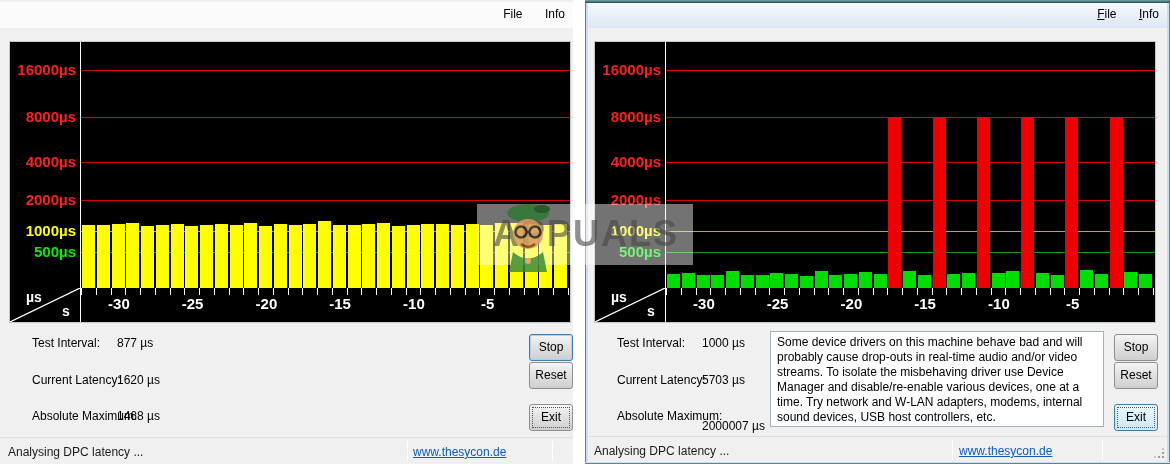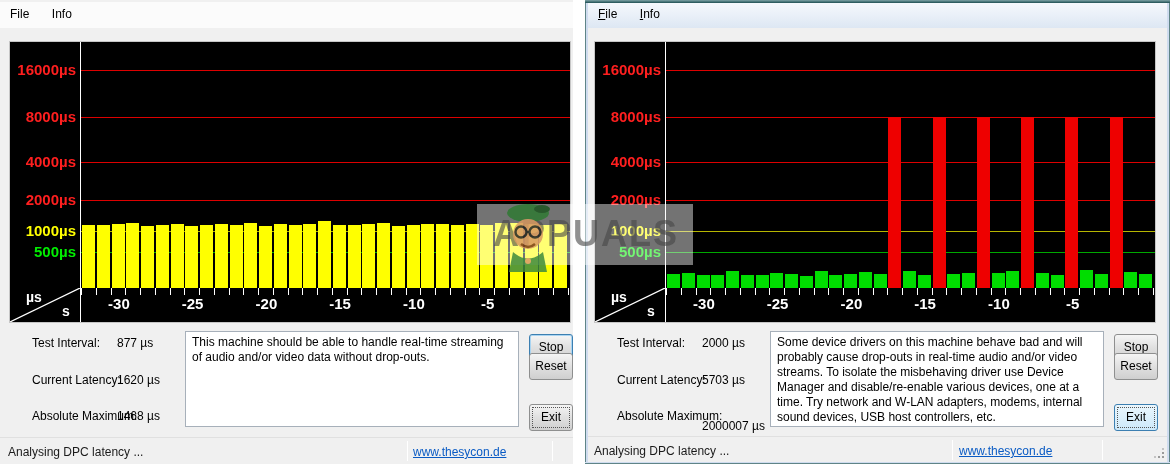--- a/index.html
+++ b/index.html
@@ -10,42 +10,42 @@
   .wa { left: 0; width: 573px; }
   .wb { left: 585px; width: 585px; background: #f0f0f0; }
 
   
   .edge { position: absolute; pointer-events: none; z-index: 30; }
   .edge-top    { left:0; right:0; top:0; height:3px; background: linear-gradient(#7fa3a6, #1d4f53); }
   .edge-left   { left:0; top:3px; bottom:0; width:3px; background:#cfdcef; border-left:1px solid #5f8487; }
   .edge-right  { right:0; top:3px; bottom:0; width:3px; background:#cfdcef; border-right:1px solid #5f8487; }
   .edge-bottom { left:0; right:0; bottom:0; height:2px; background:#cfdcef; border-bottom:1px solid #5f8487; }
 
-  .menubar { position: absolute; left: 0; right: 0; top: 2px; height: 26px; }
+  .menubar { position: absolute; left: 0; right: 0; top: 2px; height: 26px; text-align: right; }
   .wa .menubar { background: #fbfbfb; }
   .wb .menubar { left: 3px; right: 3px; background: linear-gradient(#f6f9fd, #dde7f3); }
   .menu-item { display: inline-block; padding: 5px 8px; margin-left: 2px; font-size: 12px; color: #000; cursor: default; }
   .wb .menu-item::first-letter { text-decoration: underline; }
 
   .chart { position: absolute; left: 10px; top: 42px; width: 560px; height: 280px; background: #000; outline: 1px solid #c6c6c6; }
   .axis-v { position: absolute; left: 70px; top: 0; bottom: 0; width: 1px; background: #fff; }
   .ylab, .xlab { font-weight: bold; font-size: 15px; }
   .corner-lab { position: absolute; color: #fff; font-weight: bold; font-size: 14px; }
 
   .stat-label { position: absolute; left: 32px; font-size: 12px; color: #000; }
   .stat-value { position: absolute; left: 117px; font-size: 12px; color: #000; }
 
   .msgbox { position: absolute; left: 185px; top: 331px; width: 334px; height: 96px; background: #fff;
             border: 1px solid #a7b0ba; font-size: 12px; line-height: 15px; padding: 3px 6px; color: #000; overflow: hidden; }
 
   .btn { position: absolute; left: 529px; width: 44px; height: 27px; font-size: 12px; text-align: center;
          line-height: 25px; color: #000; background: linear-gradient(#f5f5f5, #e2e2e2 45%, #cfcfcf);
          border: 1px solid #8e8f8f; border-radius: 3px; cursor: default; }
   .btn-stop  { top: 334px; }
-  .btn-reset { top: 353px; }
+  .btn-reset { top: 362px; }
   .btn-exit  { top: 404px; }
   .wa .btn-stop { border-color: #3c7fb1; box-shadow: inset 0 0 0 1px #a9d4f1; }
   .wa .btn-exit { outline: 1px dotted #555; outline-offset: -4px; }
   .wb .btn-exit { border-color: #3c7fb1; background: linear-gradient(#eaf6fd, #cde9fa);
                   outline: 1px dotted #555; outline-offset: -4px; }
 
   .statusbar { position: absolute; left: 0; right: 0; bottom: 0; height: 27px; background: #f0f0f0;
                border-top: 1px solid #e0e0e0; font-size: 12px; }
   .wb .statusbar { left: 1px; right: 1px; bottom: 1px; }
   .sb-text { position: absolute; left: 8px; top: 7px; color: #1a1a1a; }
@@ -167,21 +167,20 @@
         <div class="xlab" style="position: absolute; left: 452.6px; width: 50px; text-align: center; top: 253px; color: rgb(255, 255, 255);">-5</div>
       </div>
 
     <span class="stat-label" style="top:336px">Test Interval:</span>
     <span class="stat-value" style="top:336px">877 µs</span>
     <span class="stat-label" style="top:373px">Current Latency:</span>
     <span class="stat-value" style="top:373px">1620 µs</span>
     <span class="stat-label" style="top:409px">Absolute Maximum:</span>
     <span class="stat-value" style="top:409px">1468 µs</span>
 
-    <div class="msgbox">This machine should be able to handle real-time streaming of audio and/or video data without drop-outs.</div>
 
     <div class="btn btn-stop">Stop</div>
     <div class="btn btn-reset">Reset</div>
     <div class="btn btn-exit">Exit</div>
 
     <div class="statusbar">
       <span class="sb-text">Analysing DPC latency ...</span>
       <span class="sb-sep sb-sep1"></span>
       <span class="sb-link">www.thesycon.de</span>
       <span class="sb-sep sb-sep2"></span>
@@ -282,21 +281,21 @@
         <div style="position: absolute; left: 557.75px; top: 246px; width: 1px; height: 7px; background: rgb(255, 255, 255);"></div>
         <div class="xlab" style="position: absolute; left: 83.9px; width: 50px; text-align: center; top: 253px; color: rgb(255, 255, 255);">-30</div>
         <div class="xlab" style="position: absolute; left: 157.6px; width: 50px; text-align: center; top: 253px; color: rgb(255, 255, 255);">-25</div>
         <div class="xlab" style="position: absolute; left: 231.4px; width: 50px; text-align: center; top: 253px; color: rgb(255, 255, 255);">-20</div>
         <div class="xlab" style="position: absolute; left: 305.1px; width: 50px; text-align: center; top: 253px; color: rgb(255, 255, 255);">-15</div>
         <div class="xlab" style="position: absolute; left: 378.9px; width: 50px; text-align: center; top: 253px; color: rgb(255, 255, 255);">-10</div>
         <div class="xlab" style="position: absolute; left: 452.6px; width: 50px; text-align: center; top: 253px; color: rgb(255, 255, 255);">-5</div>
       </div>
 
     <span class="stat-label" style="top:336px">Test Interval:</span>
-    <span class="stat-value" style="top:336px">2000 µs</span>
+    <span class="stat-value" style="top:336px">1000 µs</span>
     <span class="stat-label" style="top:373px">Current Latency:</span>
     <span class="stat-value" style="top:373px">5703 µs</span>
     <span class="stat-label" style="top:409px">Absolute Maximum:</span>
     <span class="stat-value" style="top:419px">2000007 µs</span>
 
     <div class="msgbox">Some device drivers on this machine behave bad and will probably cause drop-outs in real-time audio and/or video streams. To isolate the misbehaving driver use Device Manager and disable/re-enable various devices, one at a time. Try network and W-LAN adapters, modems, internal sound devices, USB host controllers, etc.</div>
 
     <div class="btn btn-stop">Stop</div>
     <div class="btn btn-reset">Reset</div>
     <div class="btn btn-exit">Exit</div>

